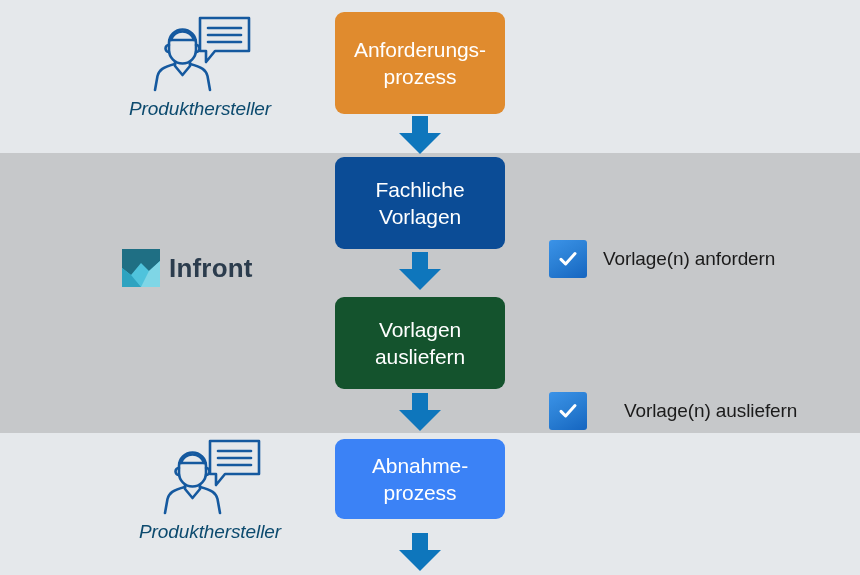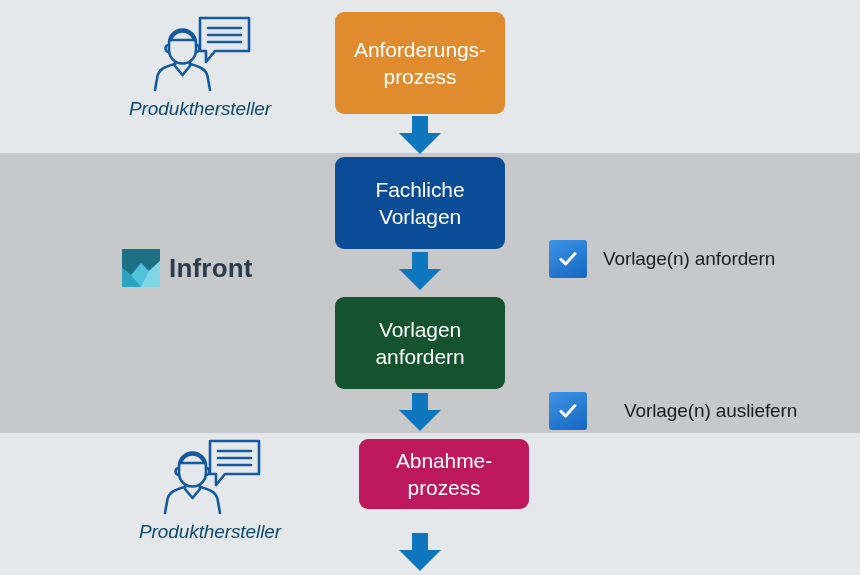--- a/index.html
+++ b/index.html
@@ -42,21 +42,21 @@
     text-align: center;
     color: #ffffff;
     font-size: 21px;
     line-height: 27px;
     letter-spacing: -0.1px;
     padding: 20px 8px;
   }
   .proc-box-1 { top: 12px;  height: 102px; background: #e08b2e; }
   .proc-box-2 { top: 157px; height: 92px;  background: #0b4c96; }
   .proc-box-3 { top: 297px; height: 92px;  background: #14532d; }
-  .proc-box-4 { top: 439px; height: 70px;  background: #be185d; margin-left: 24px; }
+  .proc-box-4 { top: 439px; height: 80px;  background: #3b82f6; }
 
   .proc-label { display: block; }
 
   
   .arrow {
     position: absolute;
     left: 399px;
     width: 42px;
     height: 38px;
   }
@@ -199,21 +199,21 @@
   <div class="proc-box proc-box-2">
     <span>
       <span class="proc-label">Fachliche</span>
       <span class="proc-label">Vorlagen</span>
     </span>
   </div>
 
   <div class="proc-box proc-box-3">
     <span>
       <span class="proc-label">Vorlagen</span>
-      <span class="proc-label">anfordern</span>
+      <span class="proc-label">ausliefern</span>
     </span>
   </div>
 
   <div class="proc-box proc-box-4">
     <span>
       <span class="proc-label">Abnahme-</span>
       <span class="proc-label">prozess</span>
     </span>
   </div>
 

